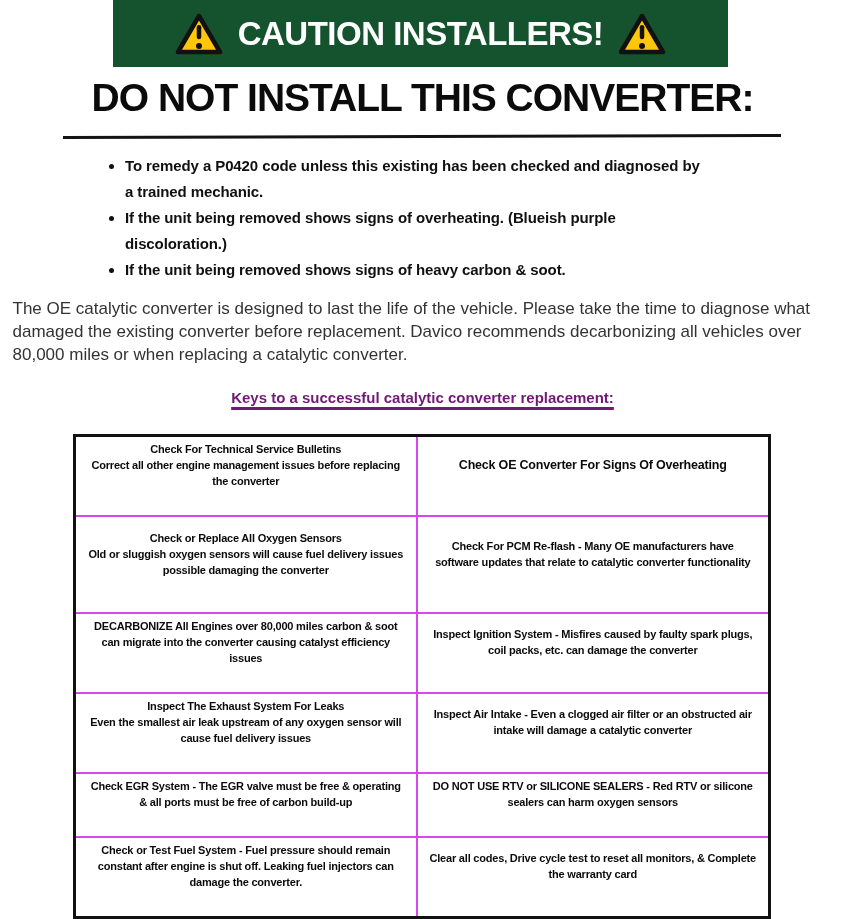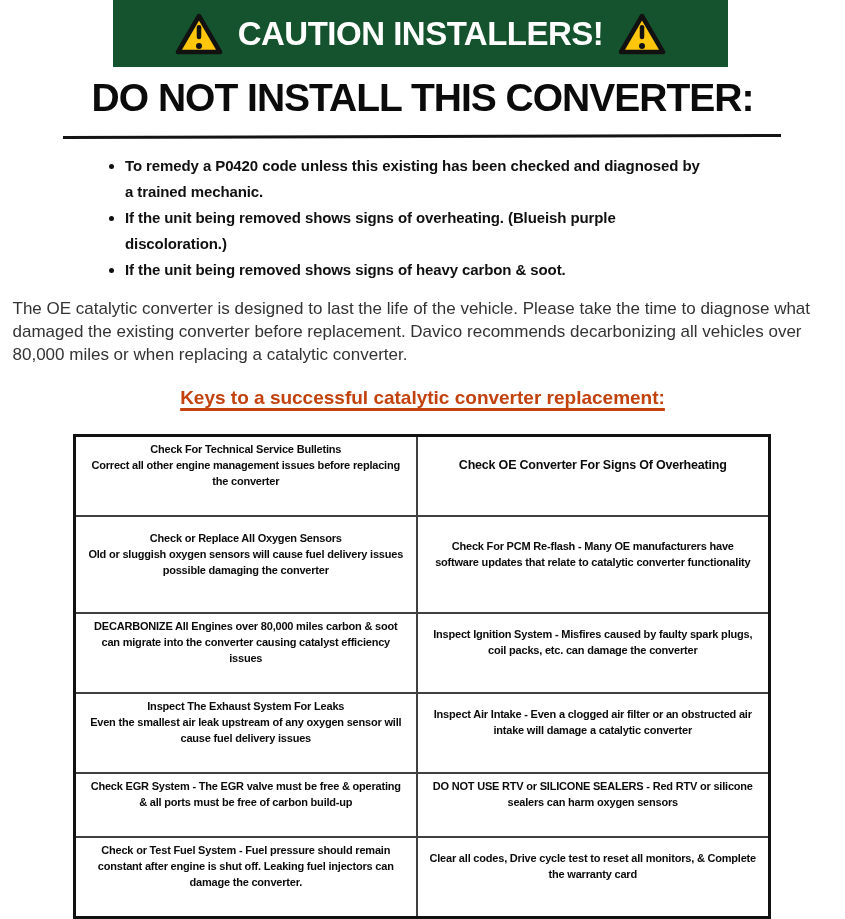--- a/index.html
+++ b/index.html
@@ -61,38 +61,38 @@
     text-align:left;
     font-size:17px;
     line-height:23px;
     font-weight:400;
     color:#333333;
   }
   
   h2.keys-heading{
     margin:19px 0 0 0;
     text-align:center;
-    font-size:19px;
+    font-size:15px;
     line-height:26px;
     font-weight:bold;
-    color:#c2410c;
+    color:#701a75;
     text-decoration:underline;
     text-decoration-thickness:2.5px;
     text-underline-offset:4px;
   }
   
   table.keys-table{
     margin:23px 0 0 73px;
     width:695px;
     border-collapse:collapse;
     table-layout:fixed;
     border:3px solid #111111;
   }
   table.keys-table td{
-    border:2px solid #404040;
+    border:2px solid #d946ef;
     text-align:center;
     vertical-align:middle;
     font-weight:bold;
     font-size:11px;
     line-height:16px;
     letter-spacing:-0.2px;
     color:#0b0b0b;
     padding:4px 12px 26px 12px;
     white-space:pre-line;
     overflow:hidden;

